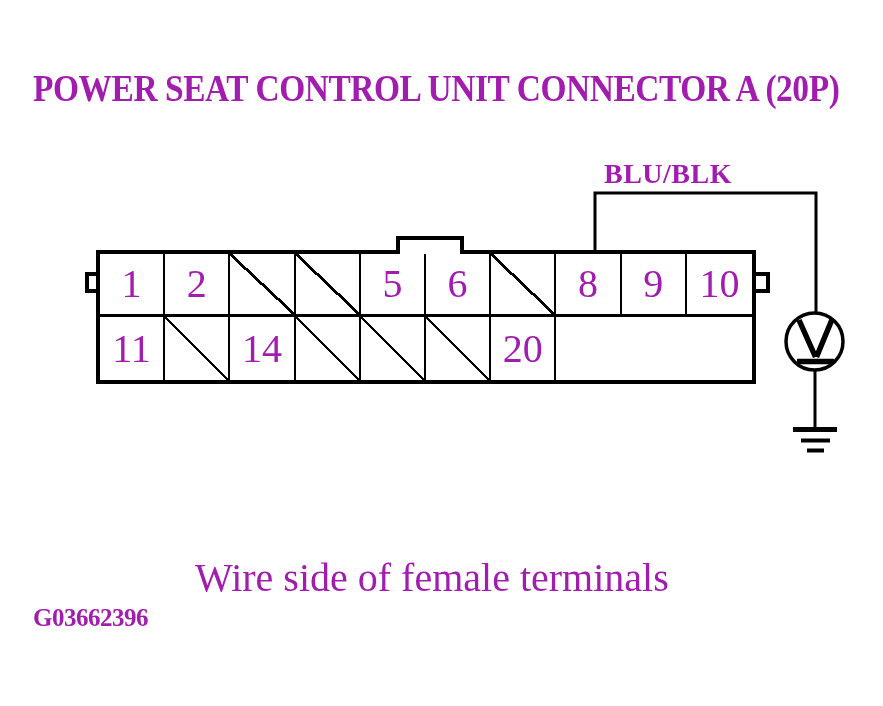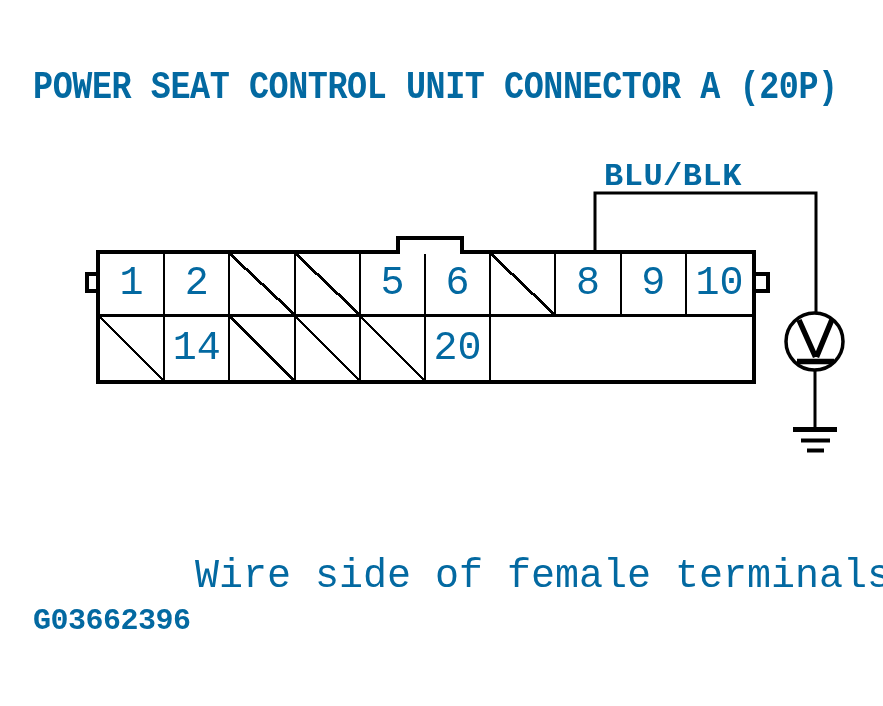--- a/index.html
+++ b/index.html
@@ -5,41 +5,41 @@
   html, body {
     margin: 0;
     padding: 0;
     background: #ffffff;
   }
   .page {
     position: relative;
     width: 883px;
     height: 706px;
     background: #ffffff;
-    color: #0369a1;
-    font-family: Liberation Mono, monospace;
+    color: #a21caf;
+    font-family: Liberation Serif, serif;
     overflow: hidden;
   }
   .title {
     position: absolute;
     left: 33px;
     top: 66px;
     margin: 0;
     font-size: 38px;
     font-weight: bold;
     letter-spacing: -0.5px;
     white-space: nowrap;
     transform: scaleX(0.88);
     transform-origin: 0 0;
   }
   .wire-label {
     position: absolute;
     left: 604px;
     top: 158px;
-    font-size: 32px;
+    font-size: 28px;
     font-weight: bold;
     letter-spacing: 0.5px;
     white-space: nowrap;
   }
   .connector {
     position: absolute;
     left: 96px;
     top: 250px;
     width: 660px;
     height: 134px;
@@ -118,21 +118,21 @@
     left: 195px;
     top: 554px;
     font-size: 40px;
     font-weight: 400;
     white-space: nowrap;
   }
   .figure-id {
     position: absolute;
     left: 33px;
     top: 604px;
-    font-size: 30px;
+    font-size: 25px;
     font-weight: 700;
     letter-spacing: -0.5px;
     white-space: nowrap;
   }
 </style>
 </head>
 <body>
 
 <div class="page">
 
@@ -165,20 +165,21 @@
         <div class="cell">1</div>
         <div class="cell">2</div>
         <div class="cell slashed"></div>
         <div class="cell slashed"></div>
         <div class="cell">5</div>
         <div class="cell">6</div>
         <div class="cell slashed"></div>
         <div class="cell">8</div>
         <div class="cell">9</div>
         <div class="cell">10</div>
+        <div class="cell">11</div>
         <div class="cell slashed"></div>
         <div class="cell">14</div>
         <div class="cell slashed"></div>
         <div class="cell slashed"></div>
         <div class="cell slashed"></div>
         <div class="cell">20</div>
       </div>
   </div>
 
   <div class="caption">Wire side of female terminals</div>

